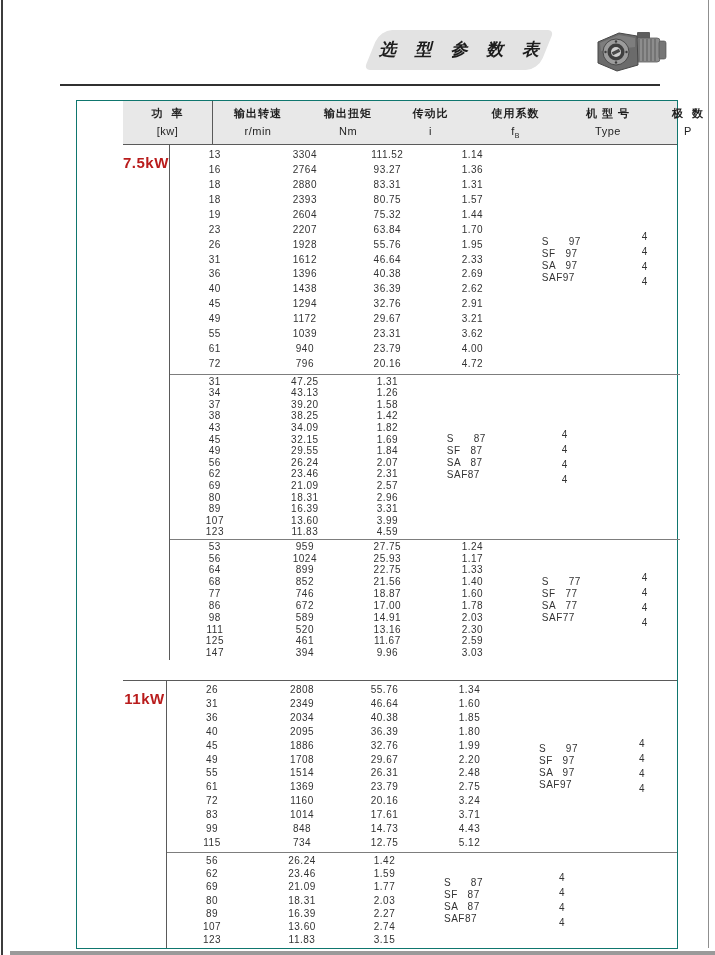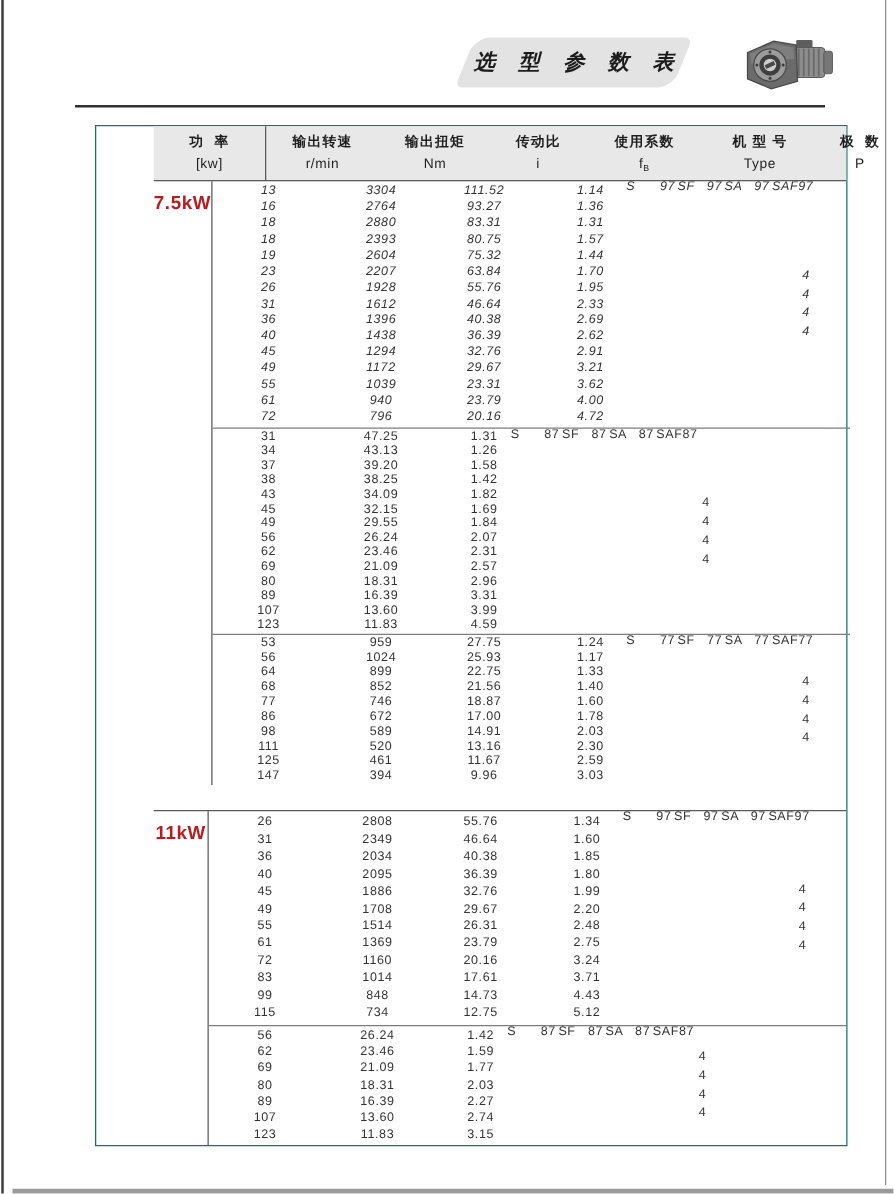--- a/index.html
+++ b/index.html
@@ -36,21 +36,21 @@
   .section + .section { border-top:1px solid #5a5a5a;margin-top:20px; }
   .power-col { width:90px; border-right:1px solid #5a5a5a; padding-top:9px; text-align:center; }
   .power-label { font-size:15px; font-weight:bold; color:#b91c1c; letter-spacing:0.5px; }
   .blocks { width:510px; }
   .block { display:grid; grid-template-columns:90px 90px 75px 95px 90px 70px; }
   .block.divided { border-bottom:1px solid #7d7d7d; }
 
   .vcol { display:flex; flex-direction:column; justify-content:space-evenly; align-items:center; height:100%; }
   .val { font-size:10px; line-height:10px; color:#333; letter-spacing:0.5px; }
 
-  .type-col { display:flex; flex-direction:row; justify-content:center; gap:2px;
+  .type-col { display:flex; flex-direction:column; justify-content:center; gap:2px;
               padding-left:22px; height:100%; }
   .type-val { font-size:10px; line-height:10px; color:#333; white-space:pre; letter-spacing:0.5px; }
   .poles-col { display:flex; flex-direction:column; justify-content:center; gap:5px;
                align-items:center; height:100%; }
 </style>
 </head>
 <body>
 
 <div class="page">
 
@@ -124,21 +124,21 @@
     <span class="th-zh">极  数</span>
     <span class="th-en"><span>P</span><sub></sub></span>
   </div>
 </div>
     <div>
   <div class="section">
     <div class="power-col">
       <div class="power-label">7.5kW</div>
     </div>
     <div class="blocks">
-  <div class="block divided" style="height: 198px; font-style: italic;">
+  <div class="block divided" style="height: 230px;">
     <div class="vcol">
                 <div class="val">13</div>
                 <div class="val">16</div>
                 <div class="val">18</div>
                 <div class="val">18</div>
                 <div class="val">19</div>
                 <div class="val">23</div>
                 <div class="val">26</div>
                 <div class="val">31</div>
                 <div class="val">36</div>

